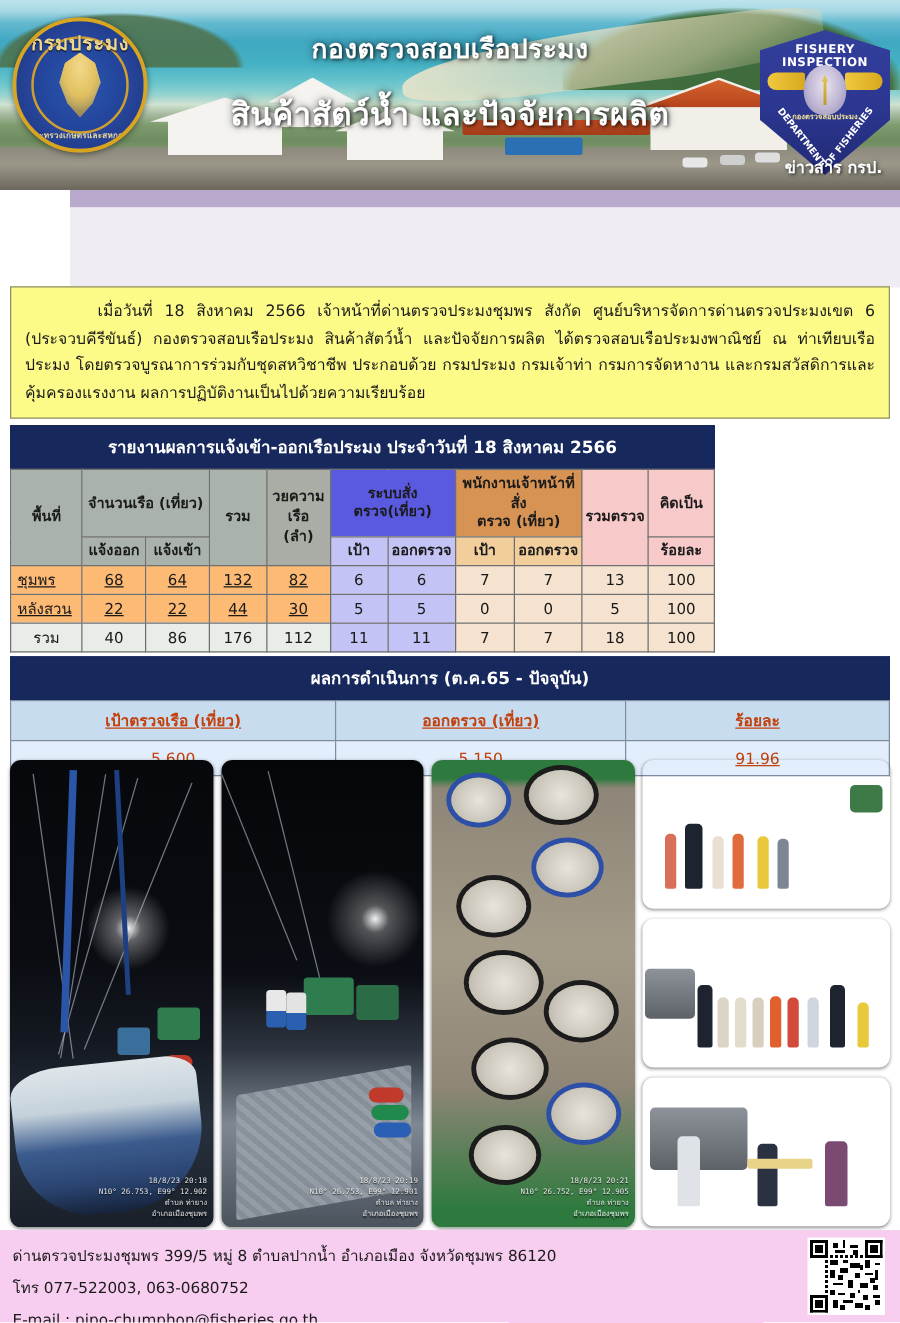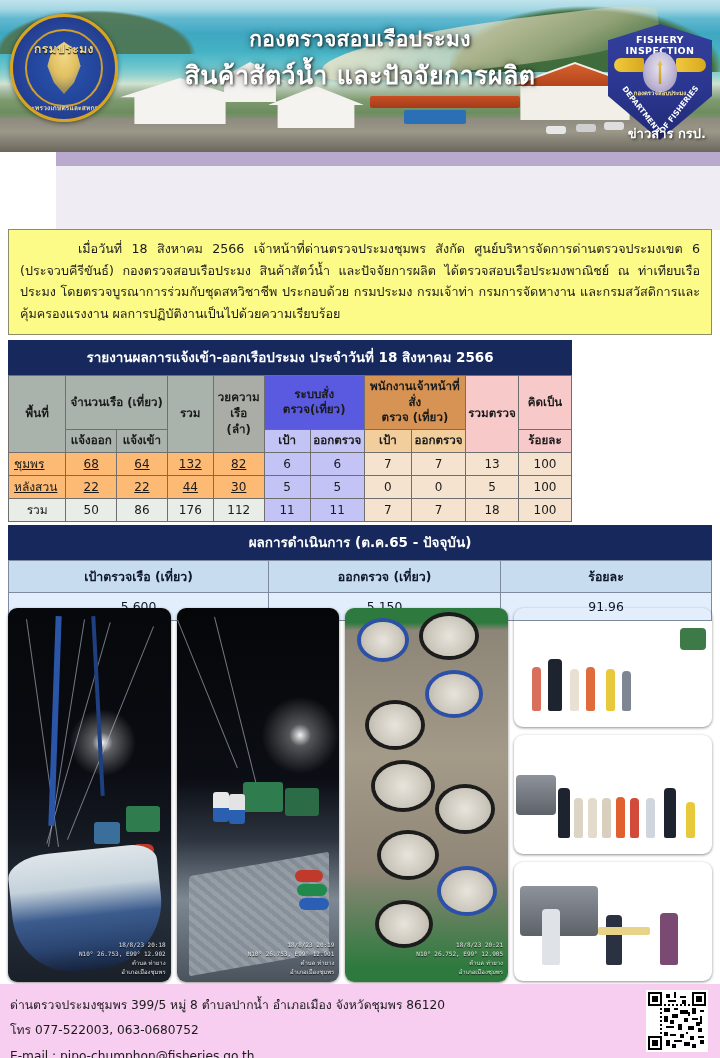--- a/index.html
+++ b/index.html
@@ -104,21 +104,21 @@
     position: absolute;
     left: 0; right: 0; top: 24px;
     text-align: center;
     color: #ffffff;
     font-weight: bold;
     line-height: 1.45;
     text-shadow: 1px 1px 3px rgba(0,0,0,.75), 0 0 7px rgba(0,0,0,.55);
     pointer-events: none;
   }
   .banner-title .l1 { font-size: 21px; display: block; letter-spacing: .4px; }
-  .banner-title .l2 { font-size: 25px; display: block; margin-top: 4px; letter-spacing: .4px; }
+  .banner-title .l2 { font-size: 25px; display: block; margin-top: 20px; letter-spacing: .4px; }
 
   .banner-news {
     position: absolute; right: 14px; bottom: 8px;
     color: #fff; font-size: 13px; font-weight: bold;
     text-shadow: 1px 1px 3px rgba(0,0,0,.8);
   }
 
   
   .seal-dof {
     position: absolute; left: 10px; top: 14px;
@@ -137,22 +137,22 @@
   .seal-dof .emblem {
     position: absolute; left: 50%; top: 50%;
     transform: translate(-50%,-50%);
     width: 46px; height: 52px;
     background:
       radial-gradient(ellipse at 50% 22%, #f2d98a 0%, #e3c161 40%, rgba(227,193,97,0) 62%),
       linear-gradient(180deg, rgba(240,214,130,.85), rgba(196,160,60,.75));
     clip-path: polygon(50% 0%, 76% 16%, 86% 46%, 72% 78%, 50% 100%, 28% 78%, 14% 46%, 24% 16%);
   }
   .seal-dof .topword {
-    position: absolute; left: 0; right: 0; top: 22px;
-    text-align: center; color: #f0d98f; font-size: 12px; font-weight: bold;
+    position: absolute; left: 0; right: 0; top: 5px;
+    text-align: center; color: #f0d98f; font-size: 16px; font-weight: bold;
     letter-spacing: .5px; text-shadow: 0 1px 1px #000;
   }
   .seal-dof .botword {
     position: absolute; left: 0; right: 0; bottom: 6px;
     text-align: center; color: #e9d79b; font-size: 6.5px; font-weight: bold;
     letter-spacing: .2px;
   }
 
   
   .seal-fi {
@@ -268,21 +268,21 @@
   .c-orange-l { background: #f1ce9c; }
   .c-pink   { background: #f8c9c9; }
   .c-cream  { background: #f5e3d0; }
   .c-gray-l { background: #fdba74; text-decoration: underline; }
   .c-white-b{ background: #e8ede8; }
 
   
   .table2-wrap { position: absolute; left: 8px; top: 525px; width: 704px; }
   table.grid2 {
     width: 100%; border-collapse: collapse; table-layout: fixed;
-    font-size: 12.4px; color:#0f172a;
+    font-size: 12.4px; color:#c2410c;text-decoration:underline;
   }
   table.grid2 th, table.grid2 td {
     border: 1px solid #7d8aa0; text-align:center; padding: 6px 2px;
     font-weight: normal;
   }
   table.grid2 th { background: #c8dcf0; font-weight: bold; font-size: 12.4px; }
   table.grid2 td { background: #e2eefb; }
 
   
   .photos {
@@ -505,21 +505,21 @@
           <td class="c-gray-l">30</td>
           <td class="c-blue-l">5</td>
           <td class="c-blue-l">5</td>
           <td class="c-cream">0</td>
           <td class="c-cream">0</td>
           <td class="c-cream">5</td>
           <td class="c-cream">100</td>
         </tr>
         <tr>
           <td class="c-white-b">รวม</td>
-          <td class="c-white-b">50</td>
+          <td class="c-white-b">40</td>
           <td class="c-white-b">86</td>
           <td class="c-white-b">176</td>
           <td class="c-white-b">112</td>
           <td class="c-blue-l">11</td>
           <td class="c-blue-l">11</td>
           <td class="c-cream">7</td>
           <td class="c-cream">7</td>
           <td class="c-cream">18</td>
           <td class="c-cream">100</td>
         </tr>

